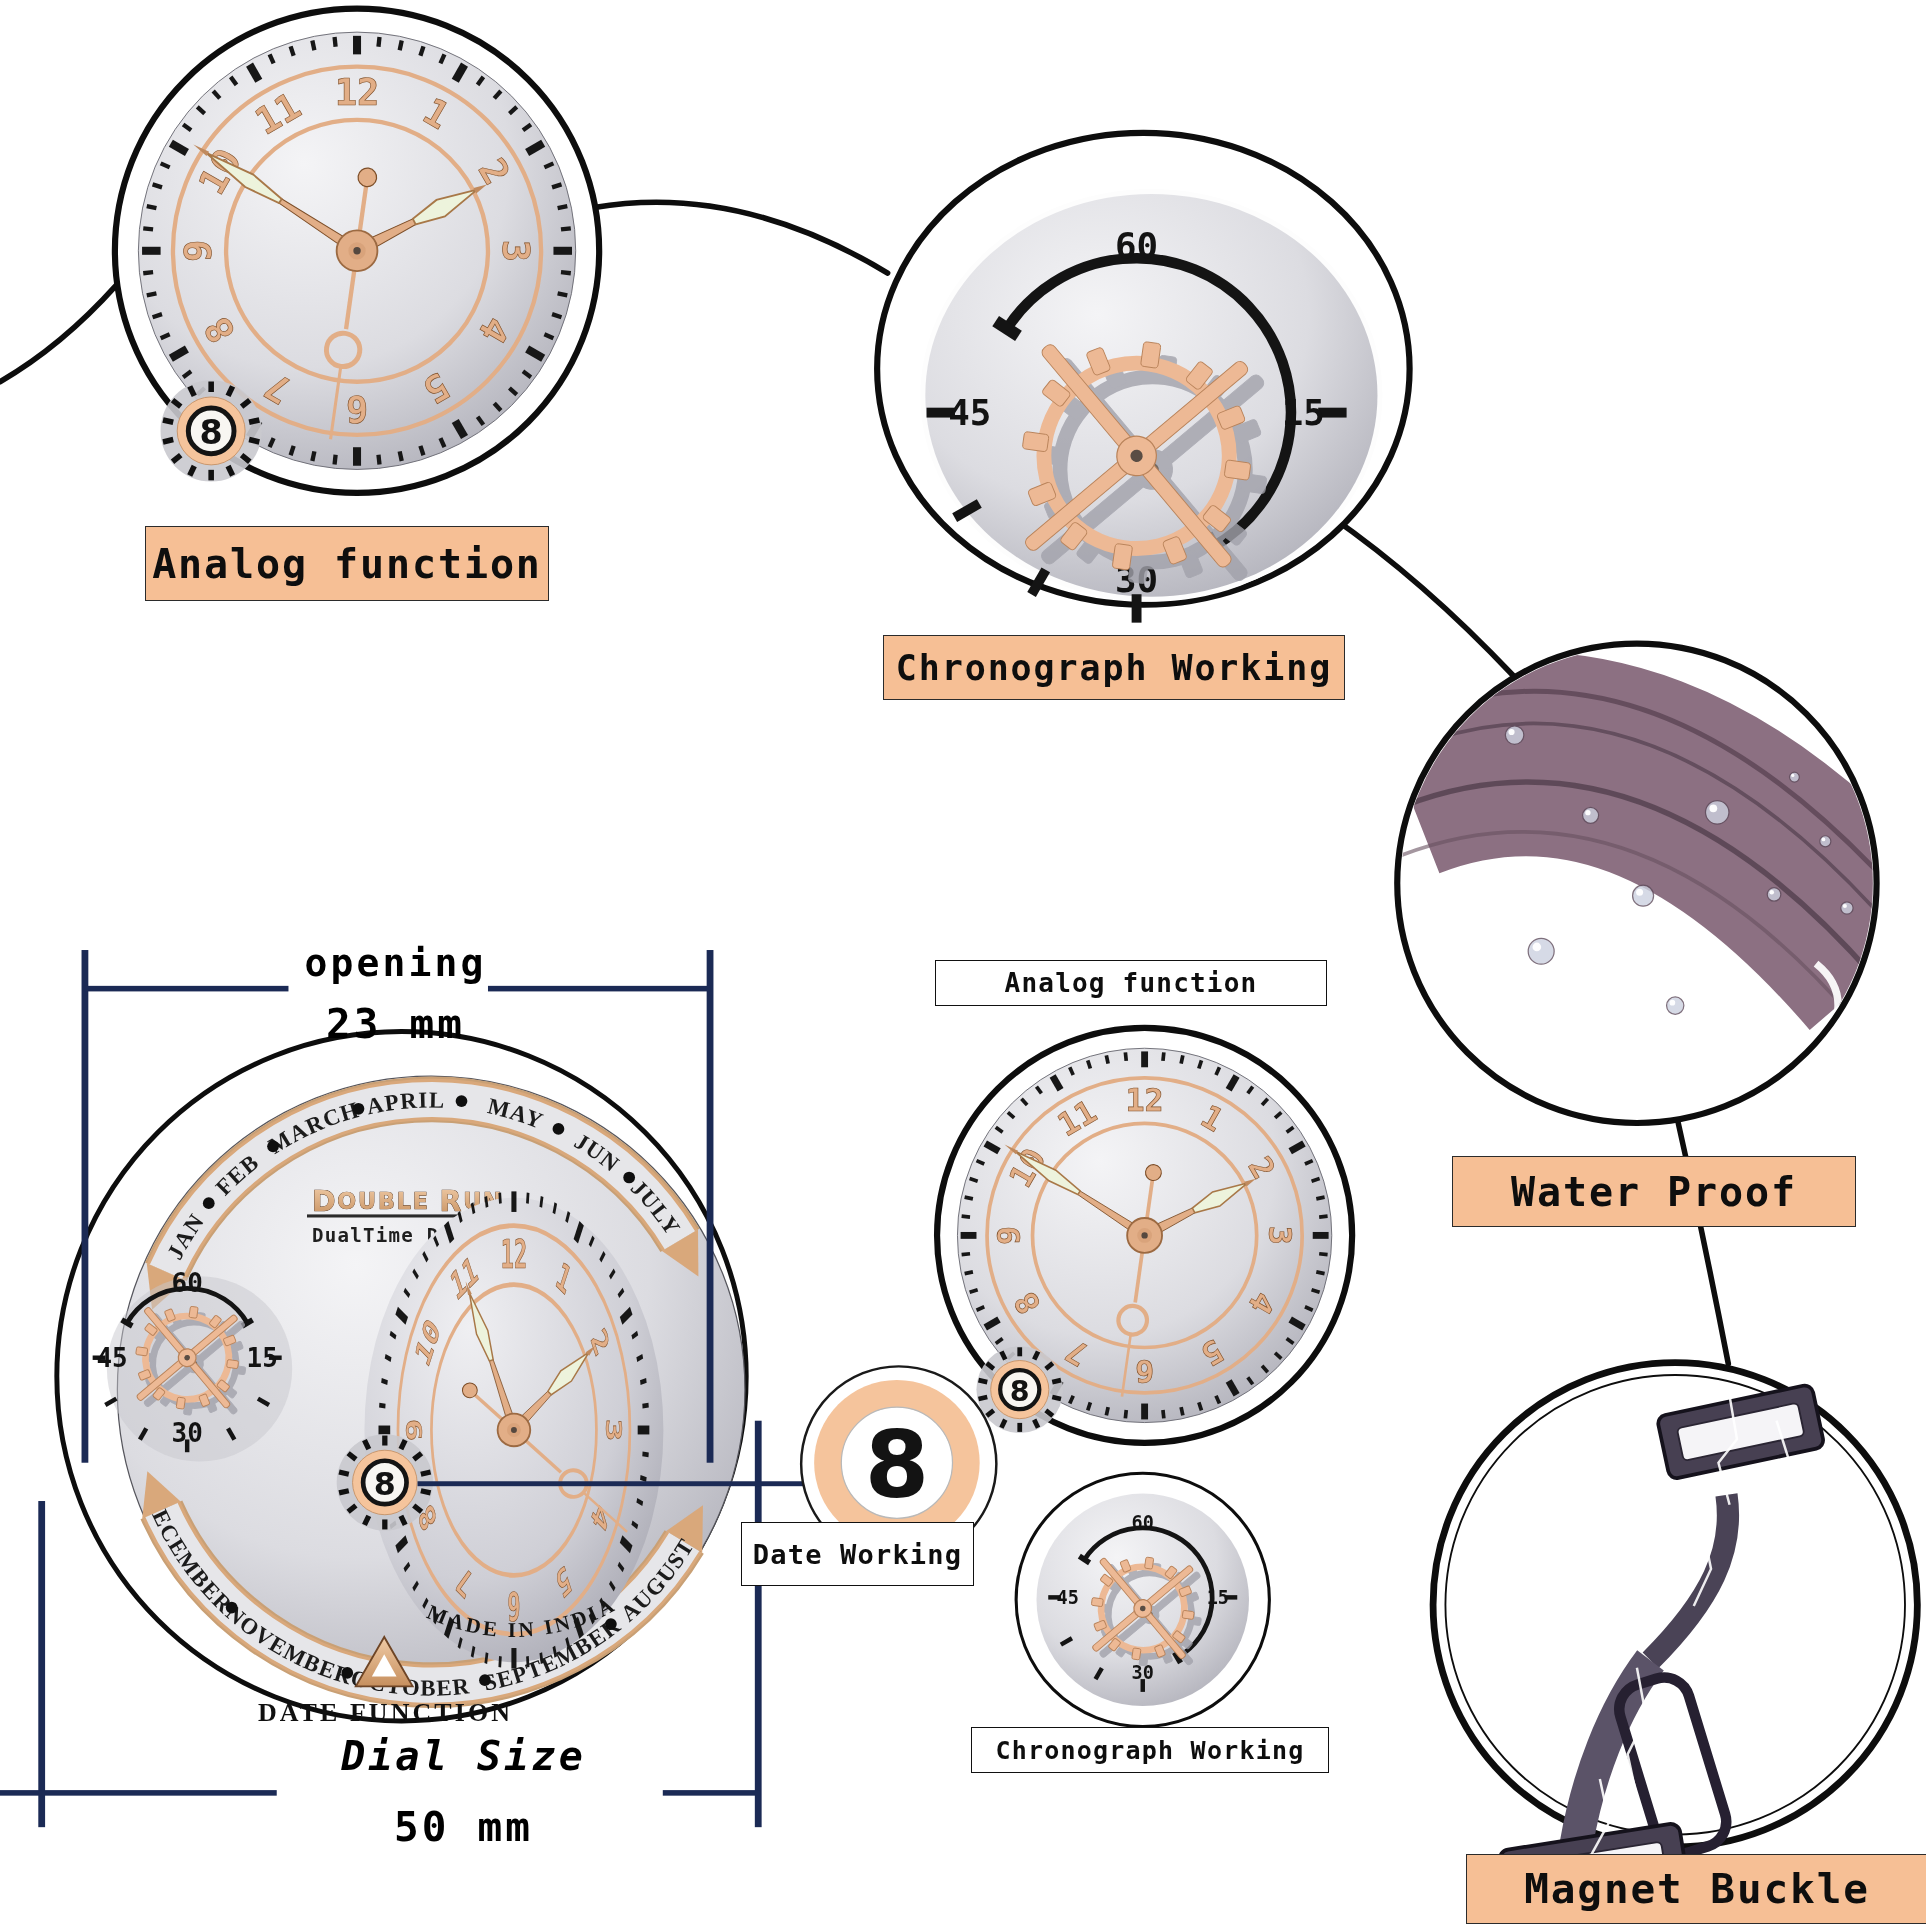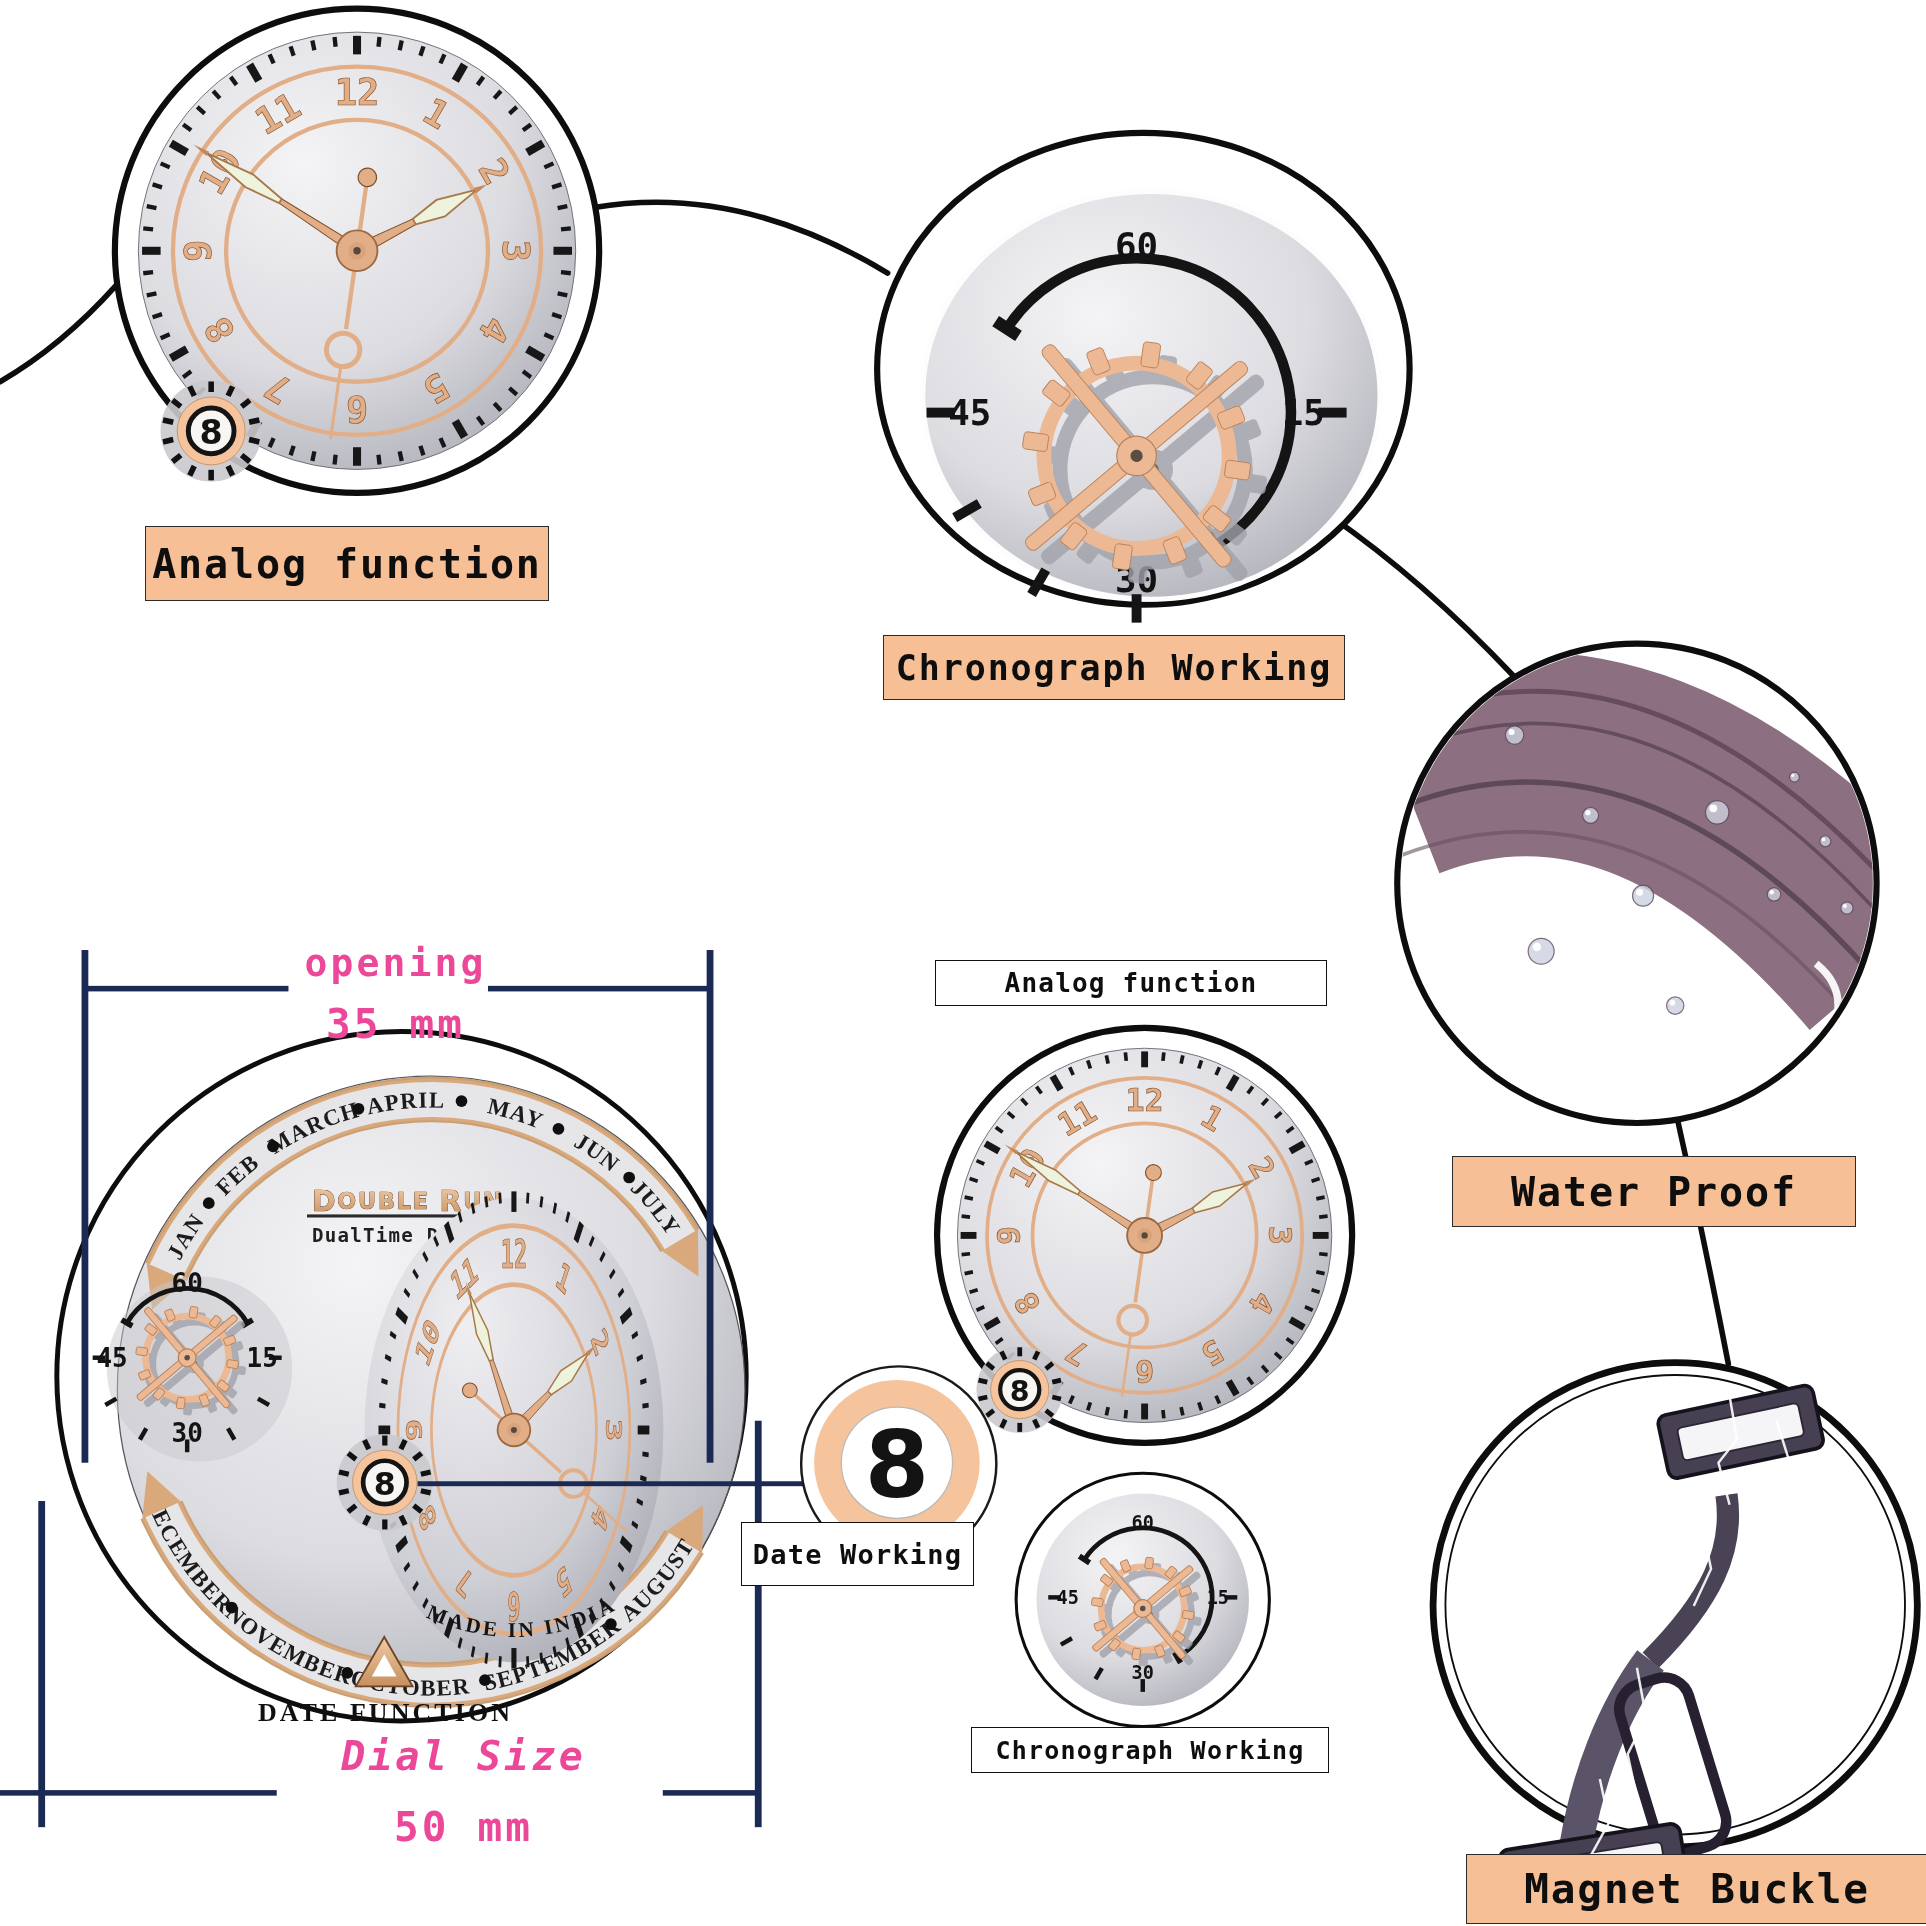--- a/index.html
+++ b/index.html
@@ -5,21 +5,21 @@
   html,body{margin:0;padding:0;background:#ffffff;}
   body{width:1926px;height:1926px;position:relative;overflow:hidden;
        font-family:"DejaVu Sans Mono","Liberation Sans",monospace;}
   #art{position:absolute;left:0;top:0;}
   .plabel{position:absolute;background:#f6bf95;border:1.9px solid #2b2b2b;color:#0e0e0e;
         display:flex;align-items:center;justify-content:center;font-weight:bold;
         letter-spacing:1.9px;white-space:nowrap;font-family:"DejaVu Sans Mono",monospace;}
   .wlabel{position:absolute;background:#ffffff;border:1.9px solid #111;color:#0e0e0e;
         display:flex;align-items:center;justify-content:center;font-weight:bold;
         letter-spacing:1.2px;white-space:nowrap;font-family:"DejaVu Sans Mono",monospace;}
-  .dimtext{position:absolute;color:#ec4899;font-weight:bold;text-align:center;
+  .dimtext{position:absolute;color:#000000;font-weight:bold;text-align:center;
         letter-spacing:3.1px;font-family:"DejaVu Sans Mono",monospace;white-space:nowrap;}
 </style>
 </head>
 <body>
 
 <svg id="art" width="1926" height="1926" viewBox="0 0 3118 3118">
     <defs>
       <radialGradient id="dialGrad" cx="38%" cy="30%" r="85%">
         <stop offset="0%" stop-color="#f4f4f6"></stop>
         <stop offset="55%" stop-color="#dcdce1"></stop>
@@ -727,16 +727,16 @@
 
 <div class="plabel" style="left:145px;top:526px;width:402px;height:73px;font-size:40px;">Analog function</div>
 <div class="plabel" style="left:883px;top:635px;width:460px;height:63px;font-size:35px;">Chronograph Working</div>
 <div class="plabel" style="left:1420px;top:1156px;width:402px;height:69px;font-size:40px;margin-left:32px;">Water Proof</div>
 <div class="plabel" style="left:1466px;top:1854px;width:460px;height:68px;font-size:41px;">Magnet Buckle</div>
 <div class="wlabel" style="left:935px;top:960px;width:390px;height:44px;font-size:26px;">Analog function</div>
 <div class="wlabel" style="left:741px;top:1522px;width:231px;height:62px;font-size:27px;">Date Working</div>
 <div class="wlabel" style="left:971px;top:1727px;width:356px;height:44px;font-size:25px;">Chronograph Working</div>
 
 <div class="dimtext" style="left:272px;top:941px;width:247px;font-size:38px;">opening</div>
-<div class="dimtext" style="left:303px;top:1000px;width:185px;font-size:41px;">35 mm</div>
+<div class="dimtext" style="left:303px;top:1000px;width:185px;font-size:41px;">23 mm</div>
 <div class="dimtext" style="left:309px;top:1733px;width:309px;font-size:40px;font-style:italic;">Dial Size</div>
 <div class="dimtext" style="left:340px;top:1803px;width:247px;font-size:41px;">50 mm</div>
 
 
 </body></html>

